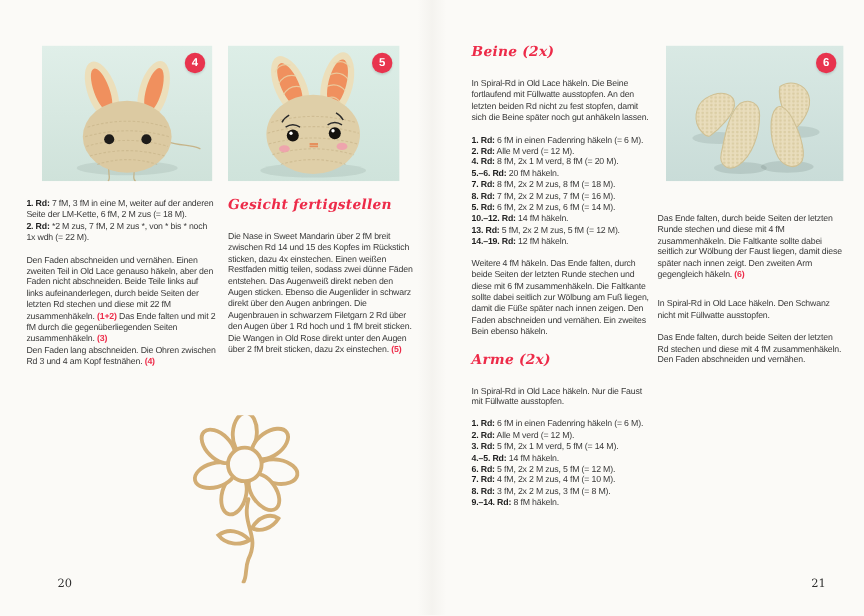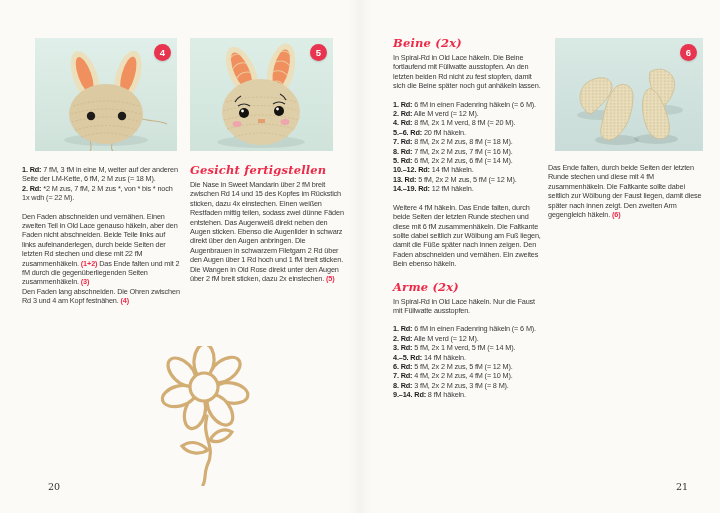--- a/index.html
+++ b/index.html
@@ -11,21 +11,21 @@
   .photo svg{display:block;}
   .badge{position:absolute;top:6px;right:6px;width:17px;height:17px;border-radius:50%;
          background:#e8344e;color:#fff;font-weight:bold;font-size:9.5px;line-height:17px;text-align:center;
          box-shadow:0 1px 2px rgba(0,0,0,0.15);}
   .col{position:absolute;font-size:7.3px;line-height:9.4px;letter-spacing:-0.15px;}
   .line{display:block;}
   .pfx{font-weight:bold;color:#1c1c1c;}
   .rounds{margin-top:9px;}
   .rounds.first{margin-top:0;}
   .para{margin:9px 0 0 0;}
-  .para.intro{margin-top:1px;}
+  .para.intro{margin-top:15px;}
   .red{color:#ed2b49;font-weight:bold;}
   h3.script{color:#ed2b49;font:bold italic 11.5px "DejaVu Serif",serif;margin:0 0 3px 0;letter-spacing:0.2px;}
   h3.script.mt{margin-top:11px;}
   .pageno{position:absolute;font-family:"DejaVu Serif",serif;font-size:9.5px;color:#2f2f2f;}
   .flower{position:absolute;left:157px;top:346px;}
 </style>
 </head>
 <body>
 
 <div class="spread">
@@ -203,16 +203,18 @@
       <path d="M30 72 C22 64 24 50 33 44 C46 36 58 40 57 50 C56 58 44 70 37 75 C34 77 32 74 30 72 Z" fill="url(#cro)" stroke="#cfc094" stroke-width="0.9"></path>
       <path d="M95 34 C104 28 116 32 119 42 C122 52 114 64 107 70 C104 72 100 70 100 66 C100 56 92 44 95 34 Z" fill="url(#cro)" stroke="#cfc094" stroke-width="0.9"></path>
       <path d="M62 48 C70 44 78 48 78 58 C78 74 72 92 60 100 C52 105 44 100 46 90 C49 76 52 56 62 48 Z" fill="url(#cro)" stroke="#cfc094" stroke-width="0.9"></path>
       <path d="M92 52 C86 58 86 76 92 90 C96 100 106 104 112 98 C118 92 112 74 106 62 C102 54 96 48 92 52 Z" fill="url(#cro)" stroke="#cfc094" stroke-width="0.9"></path>
     </svg>
     <div class="badge">6</div>
   </figure>
 
   <div class="col" style="left:548px;top:162px;width:156px">
     <p class="para intro"><span>Das Ende falten, durch beide Seiten der letzten Runde stechen und diese mit 4 fM zusammenhäkeln. Die Faltkante sollte dabei seitlich zur Wölbung der Faust liegen, damit diese später nach innen zeigt. Den zweiten Arm gegengleich häkeln. </span><span class="red">(6)</span></p>
+    <p class="para intro">In Spiral-Rd in Old Lace häkeln. Den Schwanz nicht mit Füllwatte ausstopfen.</p>
+    <p class="para">Das Ende falten, durch beide Seiten der letzten Rd stechen und diese mit 4 fM zusammenhäkeln. Den Faden abschneiden und vernähen.</p>
   </div>
 
   <div class="pageno" style="left:676px;top:481px">21</div>
 </div>
 
 </body></html>

